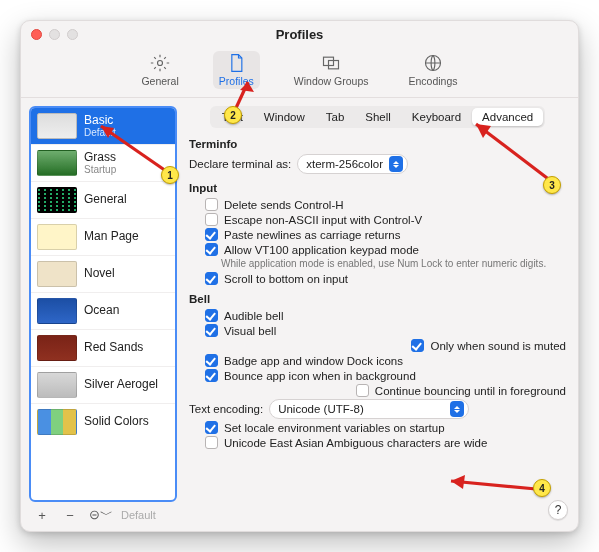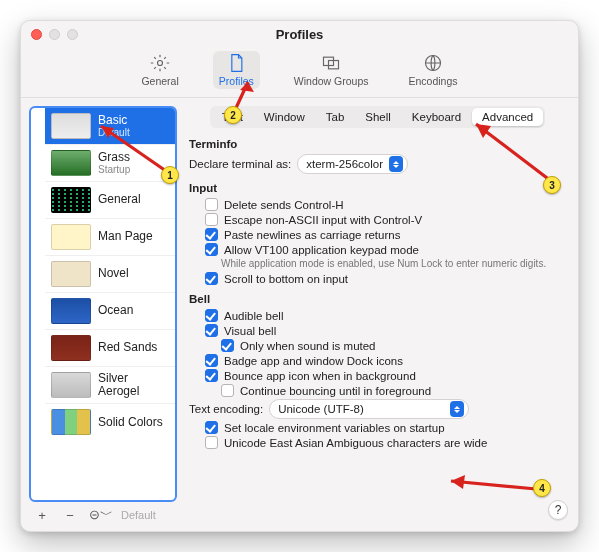--- a/index.html
+++ b/index.html
@@ -59,21 +59,20 @@
     background:#fff;
     border:2px solid #4a8cf6;
     border-radius:6px;
     overflow:auto;
   }
   .prow {
     display:flex; align-items:center;
     padding:5px 6px;
     border-bottom:1px solid #f0eeee;
     gap:7px;
-    margin-left:14px;
   }
   .prow:last-child { border-bottom:none; }
   .thumb {
     width:40px; height:26px; border-radius:2px;
     border:1px solid rgba(0,0,0,.15);
     background: linear-gradient(#ddd,#eee);
     flex-shrink:0;
   }
   .thumb.basic { background:#fff linear-gradient(#222 0 2px, transparent 2px) 6px 5px/28px 2px no-repeat, #fff; border-color:#bbb;}
   .thumb.grass { background:linear-gradient(rgba(255,255,255,.3),rgba(0,0,0,.2)),#2f8a2f; }
@@ -109,21 +108,21 @@
     padding:3px 10px;
     color:#222;
     background:transparent;
     border-radius:5px;
   }
   .seg.active { background:#fff; box-shadow:0 1px 2px rgba(0,0,0,.18); }
   .segwrap { background:#eceaea; border-radius:6px; padding:2px; display:flex; gap:1px;}
   h4.section { font-size:11.5px; font-weight:700; margin:8px 0 4px; }
   .row { display:flex; align-items:center; gap:6px; margin:2px 0; font-size:11.5px; }
   .row.indent1 { padding-left:16px; }
-  .row.indent2 { padding-left:32px; }
+  .row.indent2 { padding-left:32px;justify-content:flex-end; }
   .chk {
     width:13px; height:13px; border-radius:3px;
     border:1px solid #b8b4b4; background:#fff;
     display:inline-flex; align-items:center; justify-content:center;
     flex-shrink:0;
   }
   .chk.checked { background:#1f70e6; border-color:#1f70e6; }
   .chk.checked::after {
     content:""; width:7px; height:4px; border:2px solid #fff;
     border-top:none; border-right:none; transform:rotate(-50deg) translate(0px,-1px);

